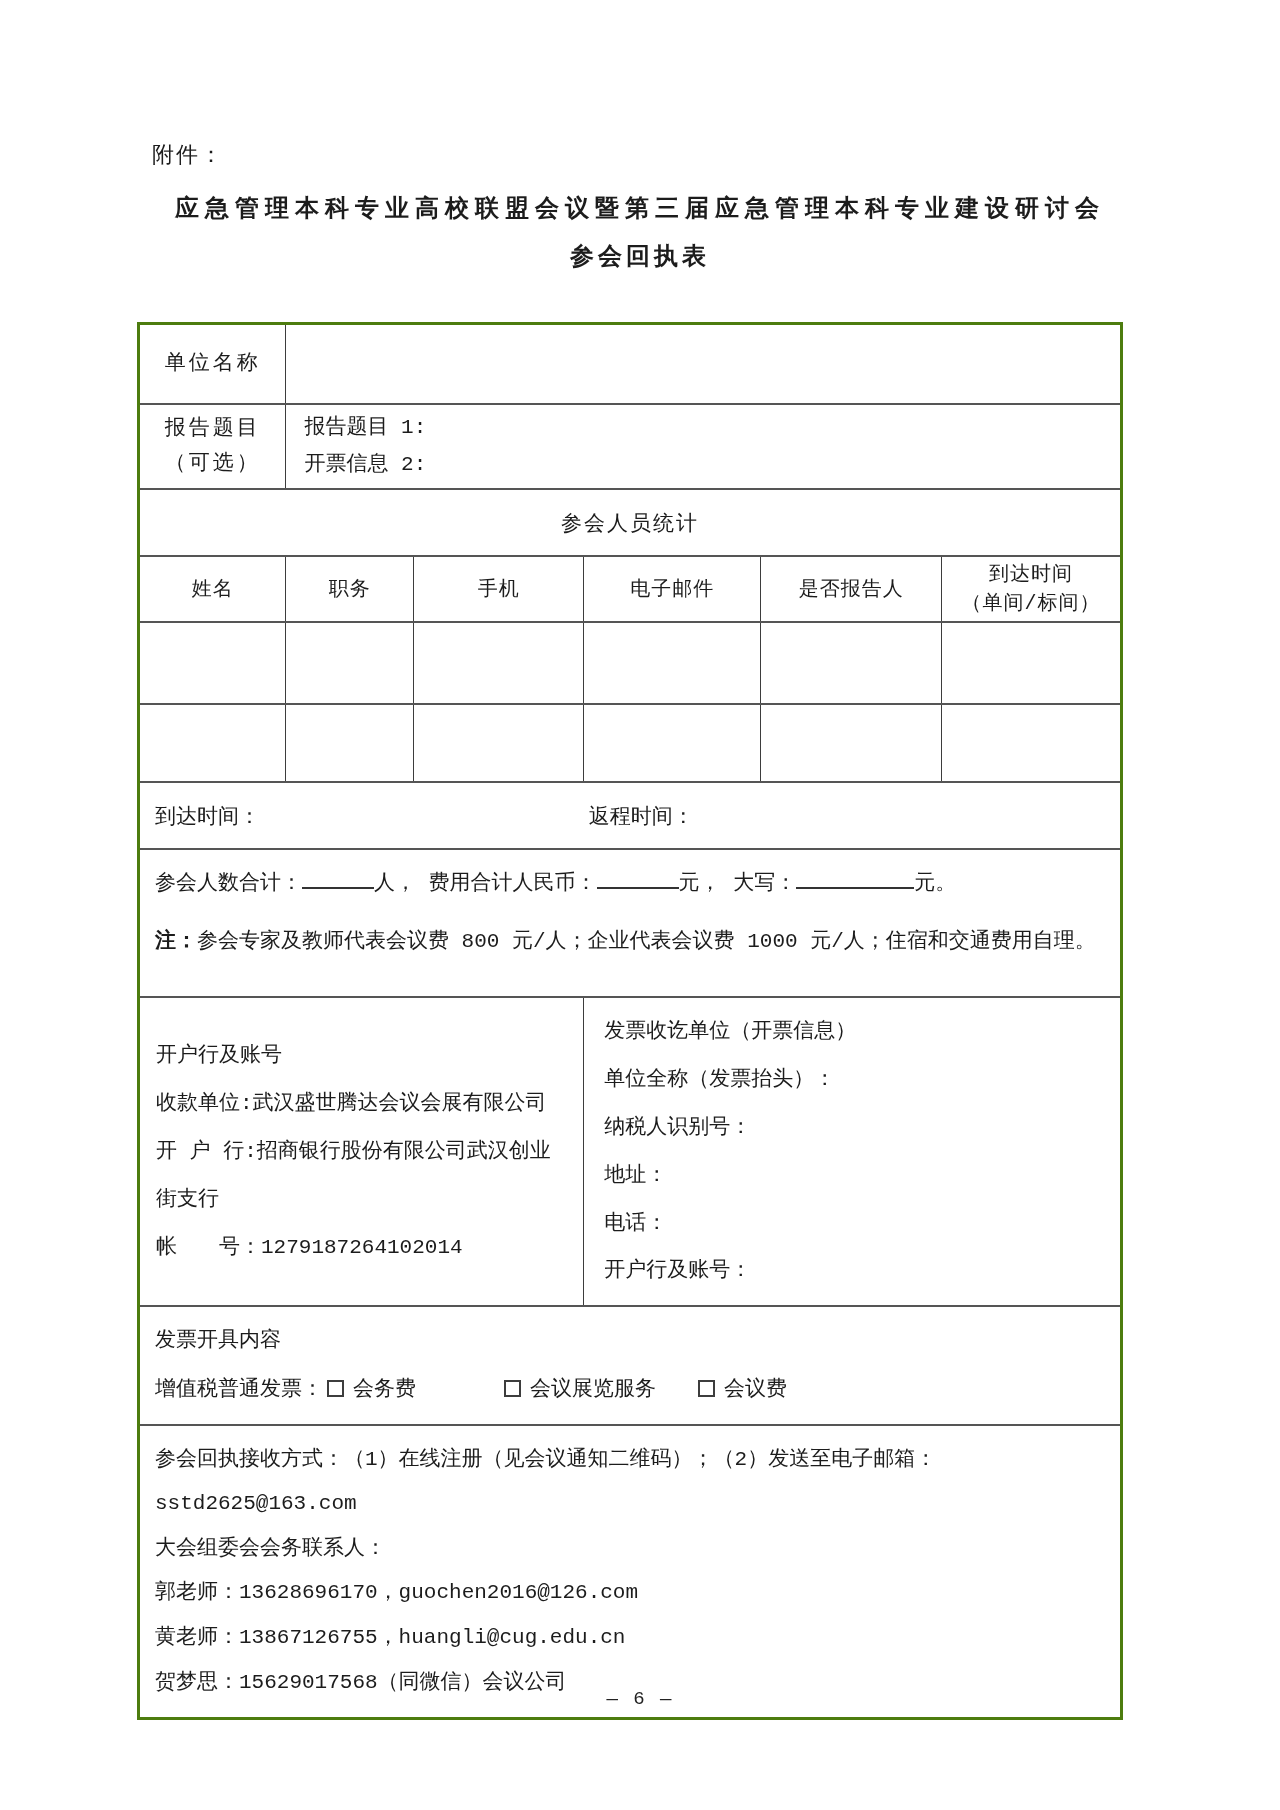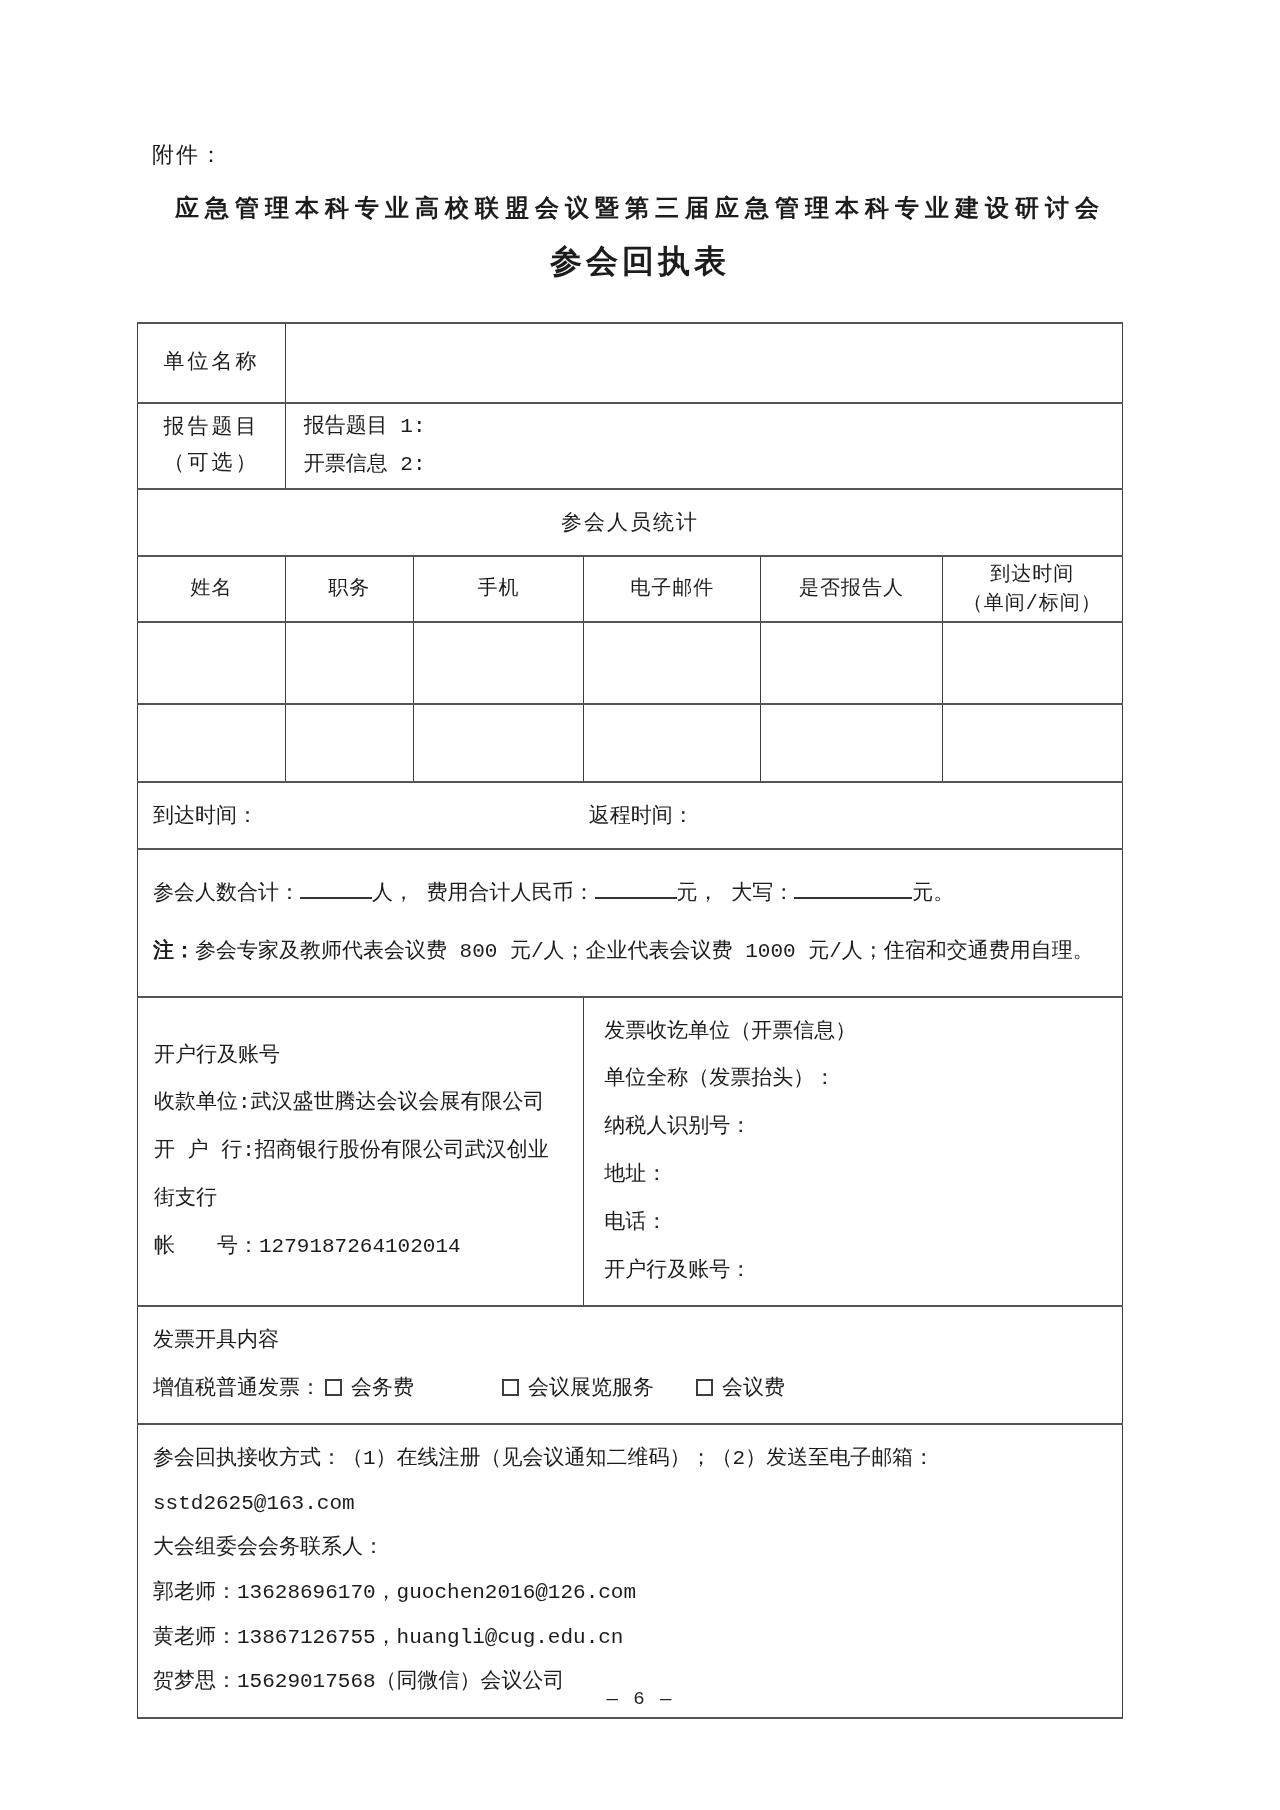--- a/index.html
+++ b/index.html
@@ -15,30 +15,30 @@
   .attachment {
     position:absolute; left:152px; top:140px;
     font-size:22px; letter-spacing:2px;
   }
   .title {
     position:absolute; left:0; top:192px; width:100%;
     text-align:center; font-size:24px; font-weight:bold; letter-spacing:6px;
   }
   .subtitle {
     position:absolute; left:0; top:240px; width:100%;
-    text-align:center; font-size:32px; font-weight:bold; letter-spacing:4px;
+    text-align:center; font-size:24px; font-weight:bold; letter-spacing:4px;
   }
   table.form-table {
     position:absolute; left:137px; top:322px;
     width:986px;
     border-collapse:collapse;
     table-layout:fixed;
     font-size:21px;
   }
-  table.form-table { border:1px solid #4d7c0f; }
+  table.form-table { border:3px solid #4d7c0f; }
   td {
     border:1px solid #3d3d3d;
     border-top:2px solid #555;
     border-bottom:2px solid #555;
     padding:4px 10px;
     vertical-align:middle;
   }
   .label-cell {
     text-align:center;
     letter-spacing:3px;
@@ -51,21 +51,21 @@
     height:67px; text-align:center; letter-spacing:2px;
   }
   .head-row td {
     height:66px; text-align:center; line-height:1.45; padding:2px 4px;
     letter-spacing:1px; font-size:20px;
   }
   .data-row td { height:82px; }
   .data-row2 td { height:78px; }
   .travel-cell { height:67px; position:relative; padding-left:15px; }
   .travel-cell .return-label { position:absolute; left:45.8%; top:50%; transform:translateY(-50%); }
-  .summary-cell { height:148px; padding:14px 15px; vertical-align:top; }
+  .summary-cell { height:148px; padding:4px 15px; vertical-align:top; }
   .sum-line { margin-top:14px; }
   .note-line { margin-top:30px; }
   .note-label { font-weight:bold; }
   .blank {
     display:inline-block;
     border-bottom:2px solid #333;
     height:20px;
     vertical-align:baseline;
   }
   .blank.w1 { width:72px; }

